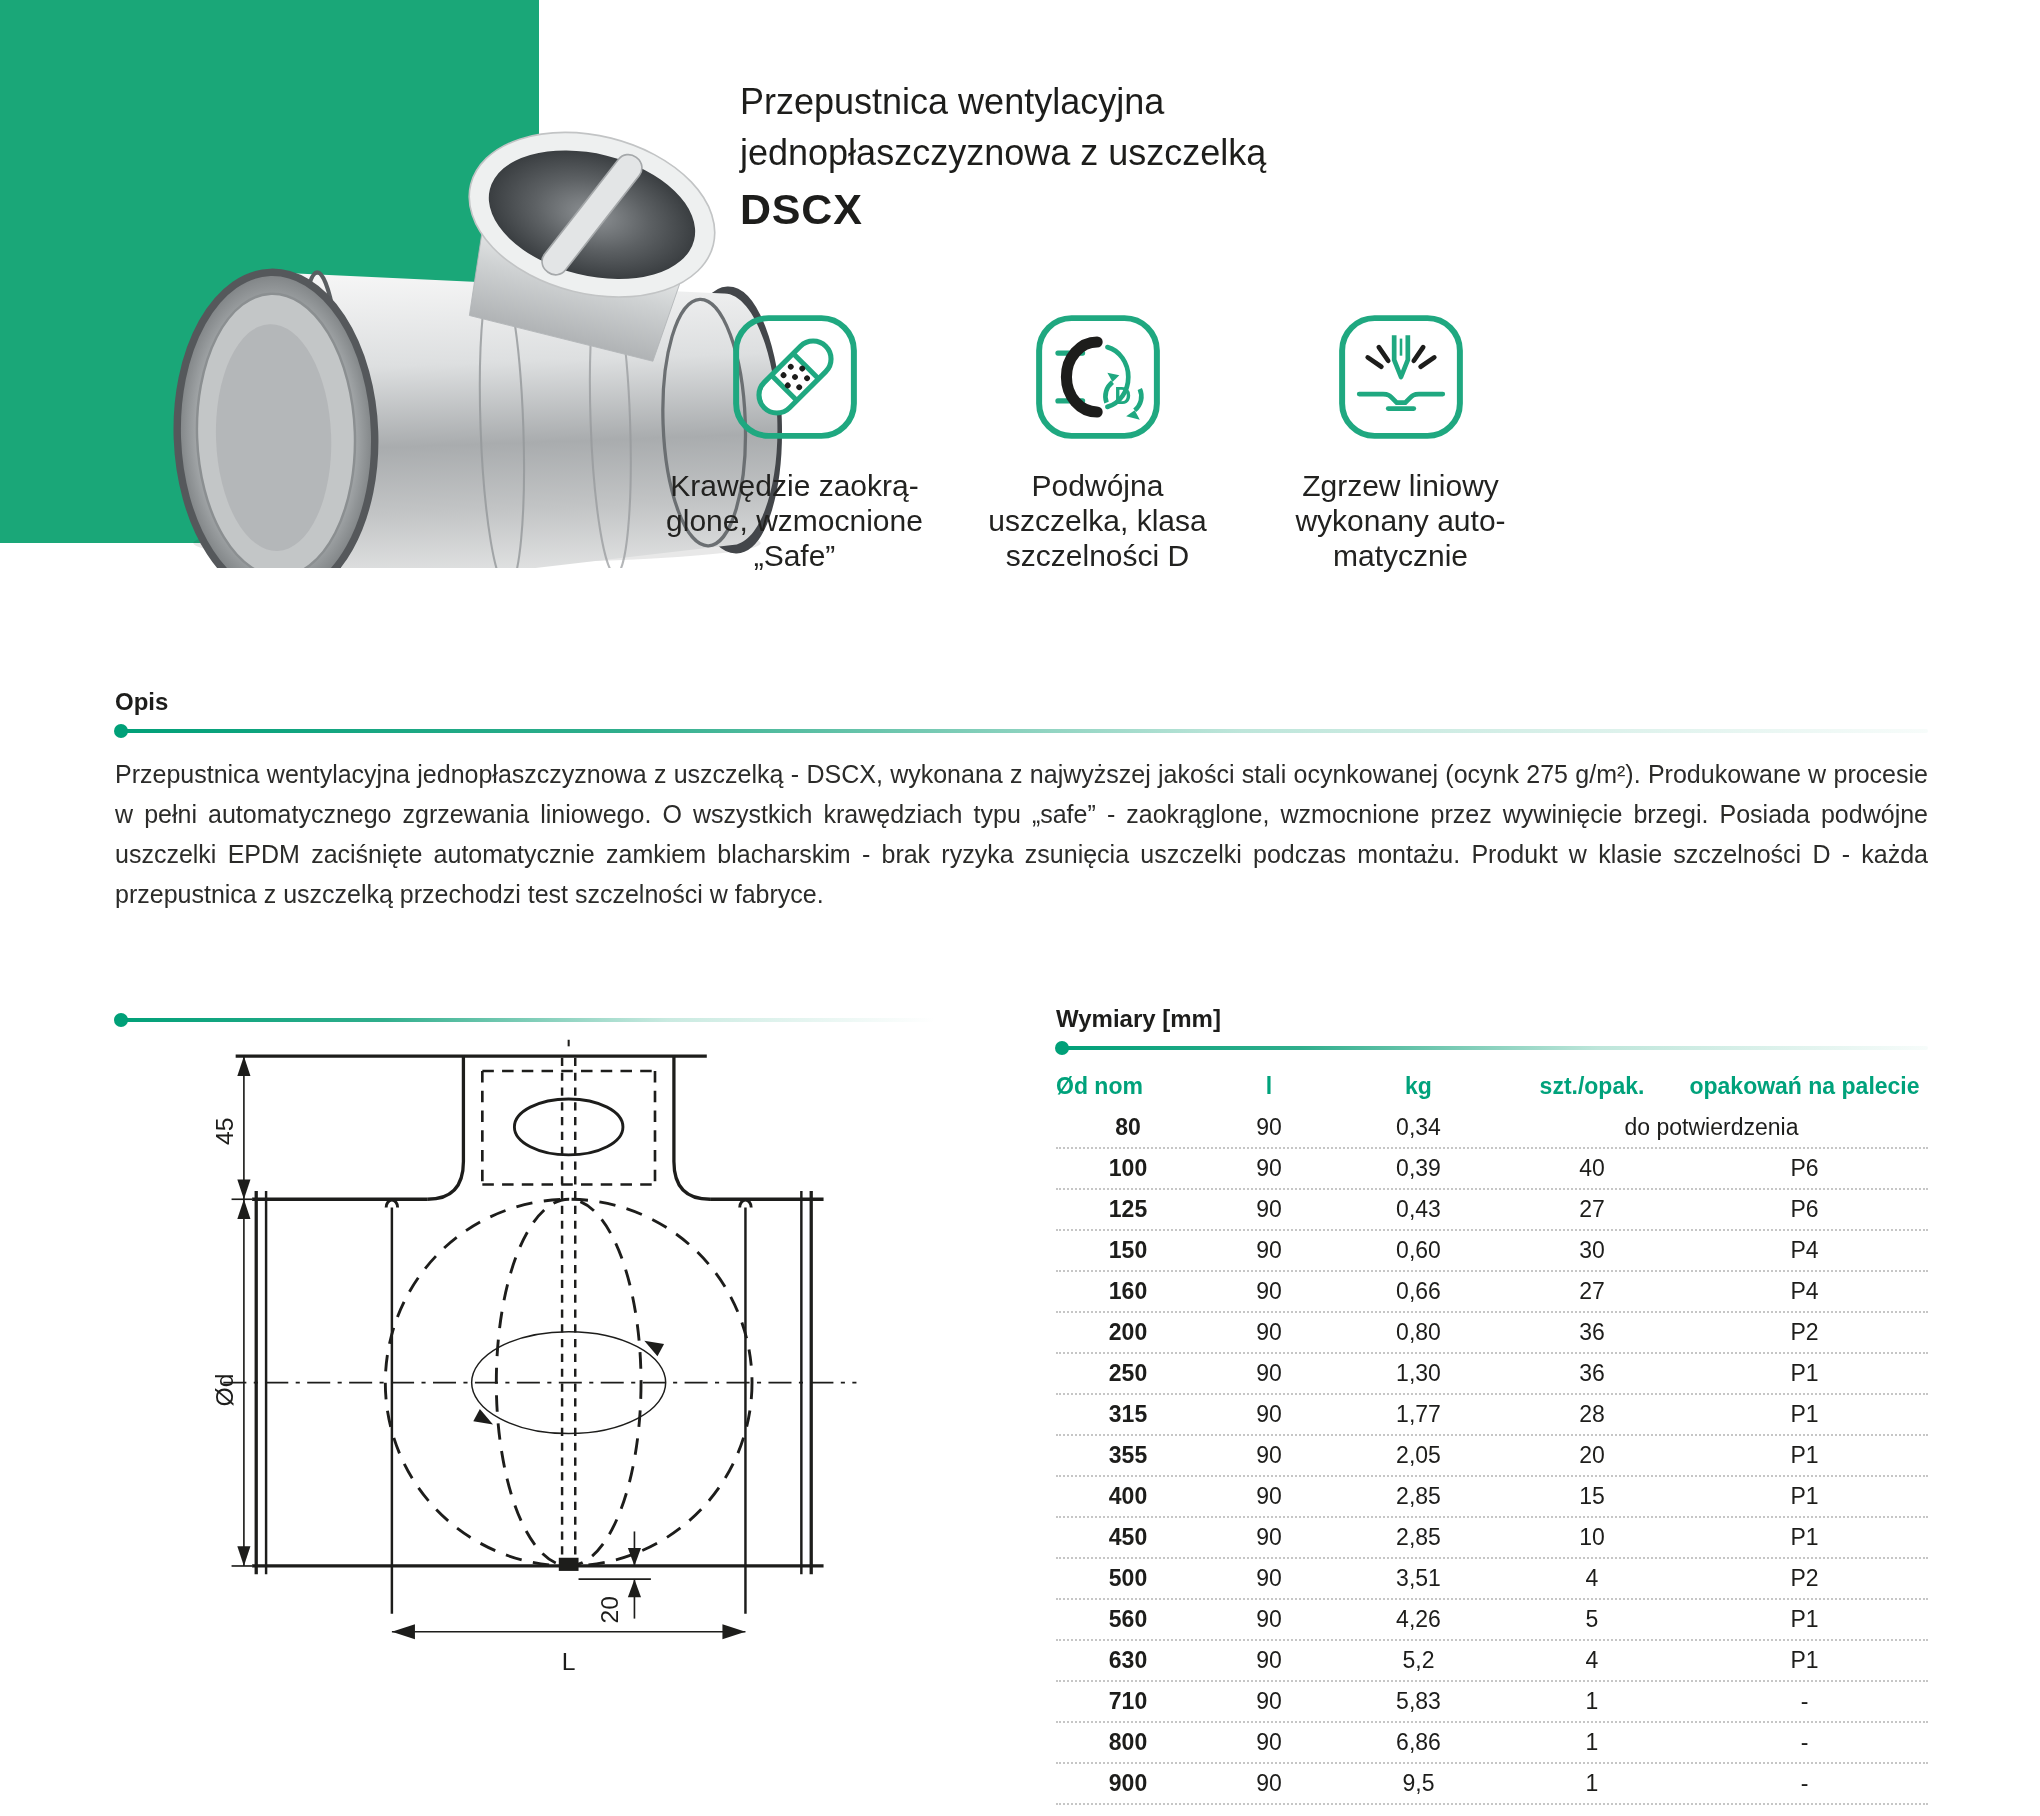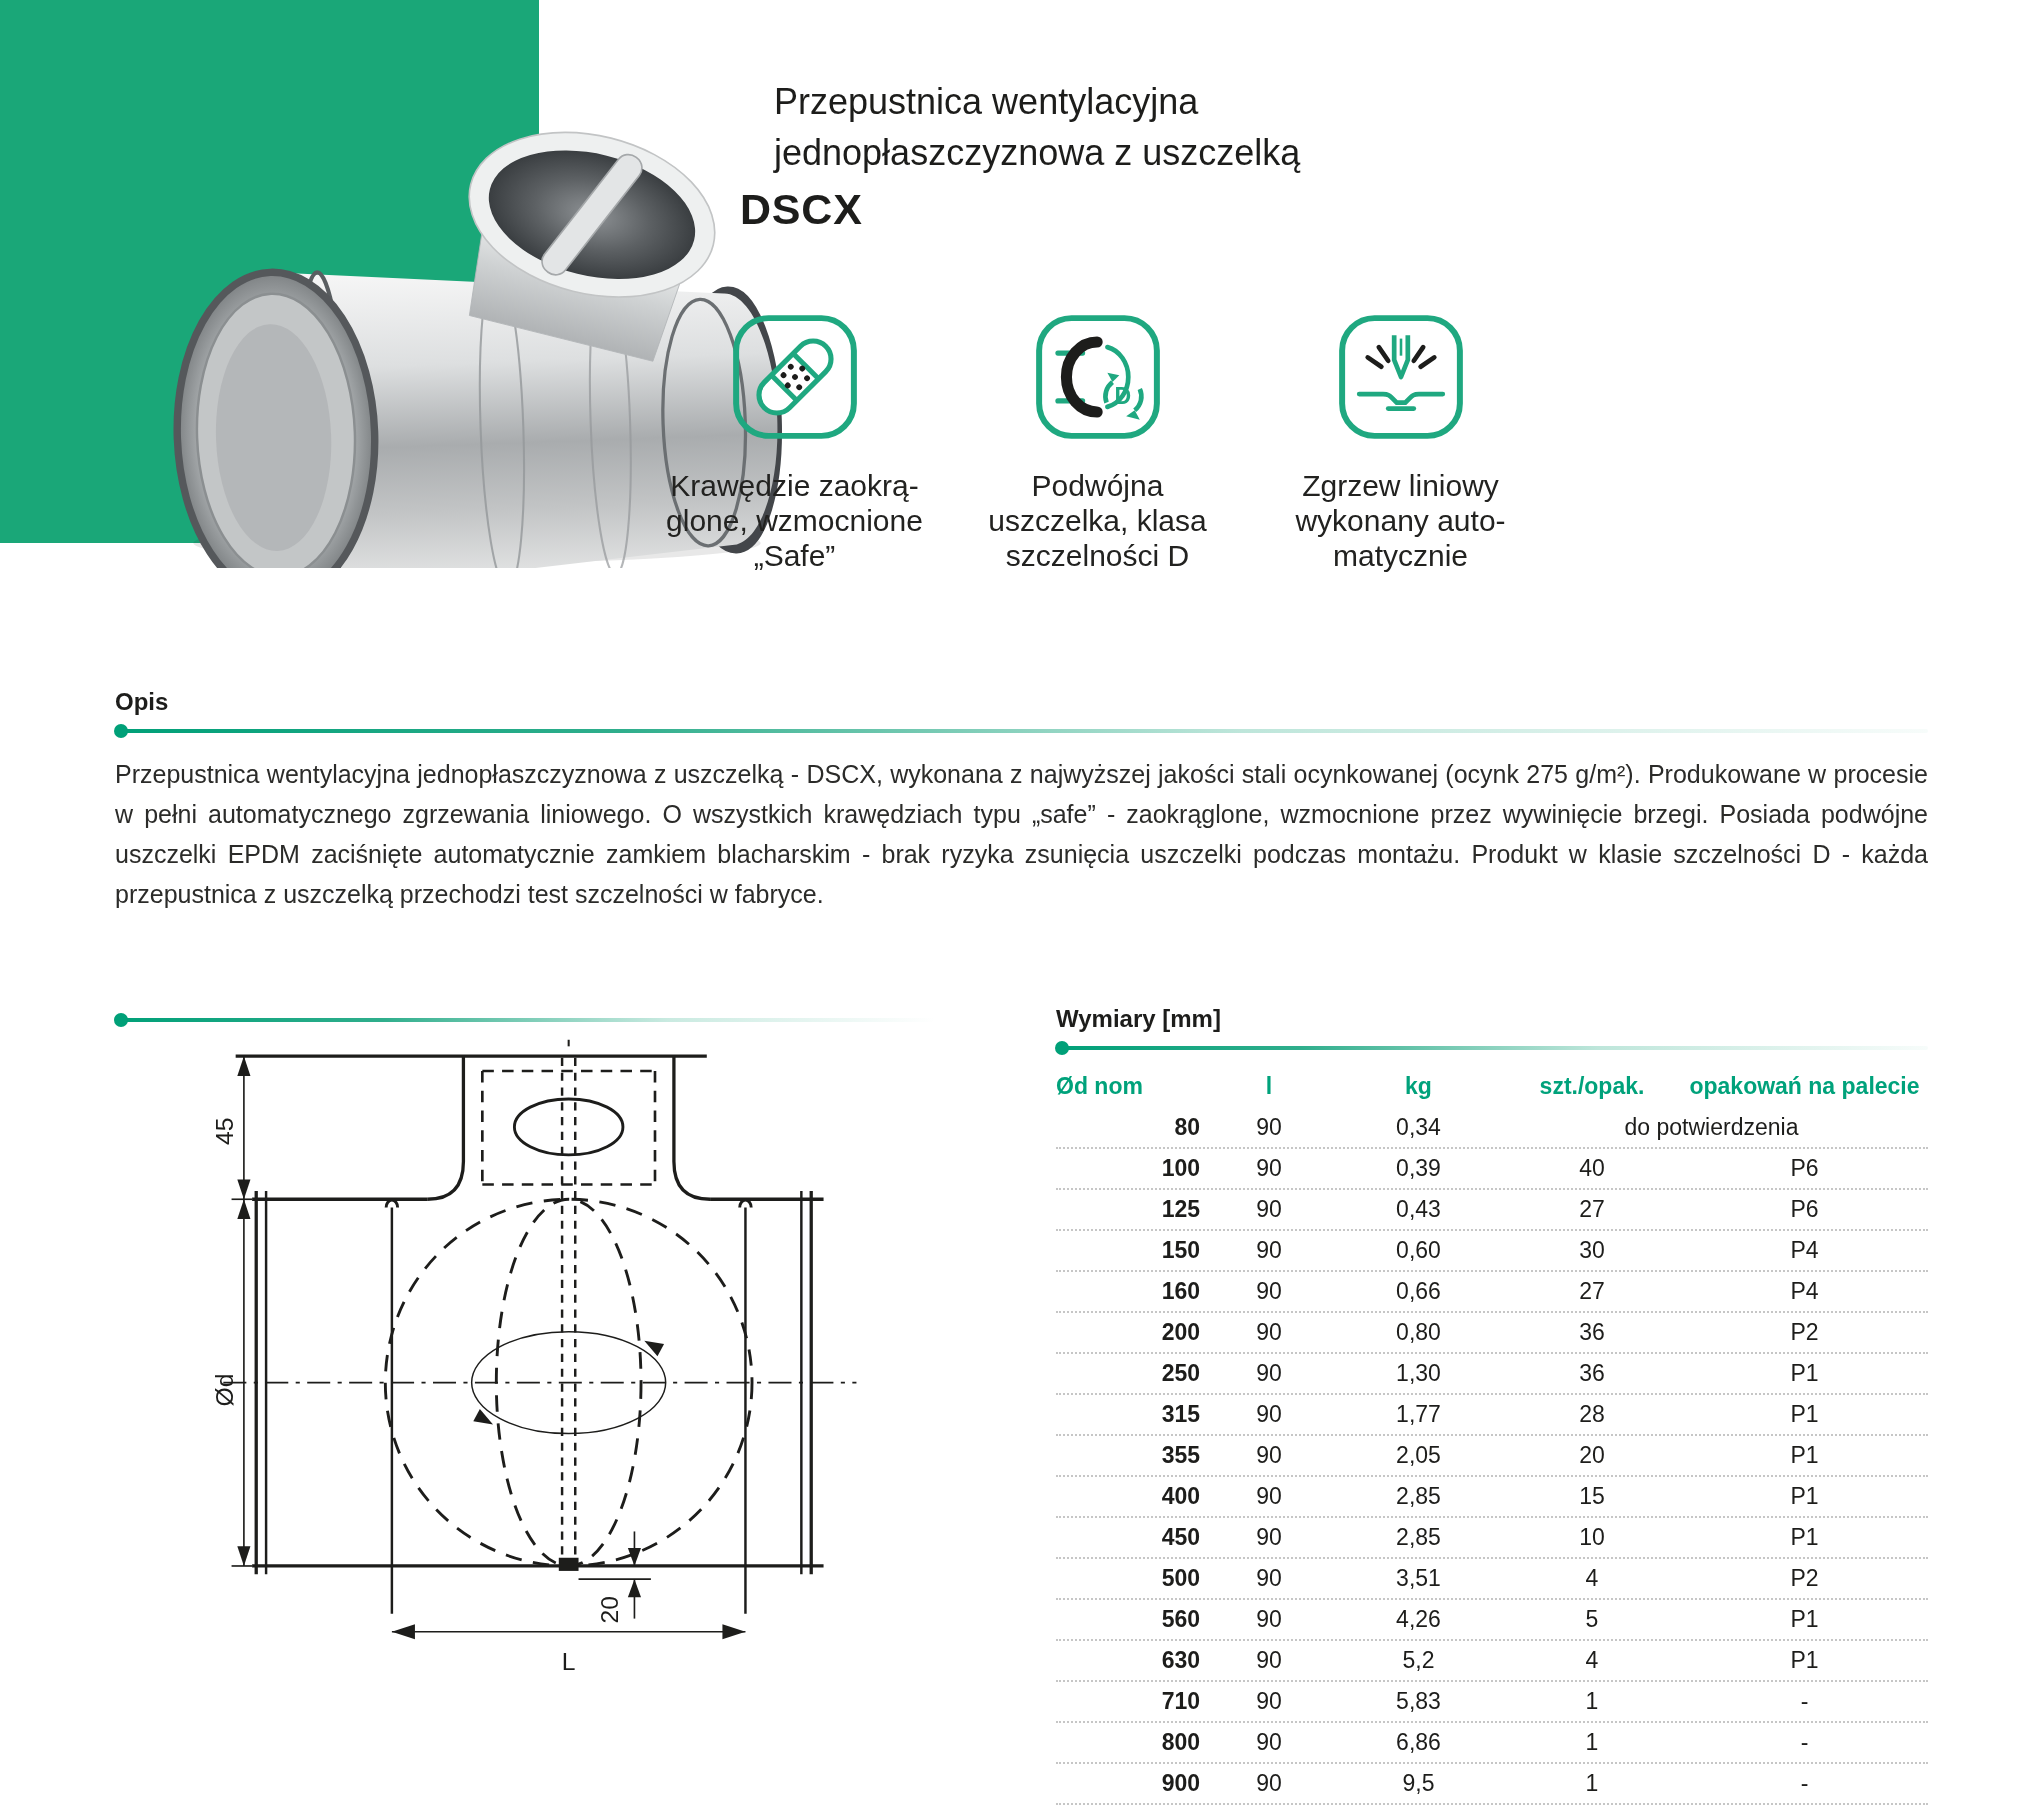--- a/index.html
+++ b/index.html
@@ -8,21 +8,21 @@
     font-family:"Liberation Sans","DejaVu Sans",sans-serif;color:#1d1d1b;
     overflow:hidden;
   }
   
   .green-block{
     position:absolute;left:0;top:0;width:539px;height:543px;
     background:#1aa778;border-bottom-right-radius:64px;
   }
   .product-photo{position:absolute;left:107px;top:66px;width:740px;height:502px;}
   .title-block{position:absolute;left:740px;top:76px;z-index:5;}
-  .title-line{font-size:36px;line-height:51px;font-weight:400;color:#1d1d1b;margin-left:34px;}
+  .title-line{font-size:36px;line-height:51px;font-weight:400;color:#1d1d1b;}
   .product-code{font-size:43px;line-height:53px;font-weight:700;margin-top:5px;letter-spacing:0.8px;}
   
   .features-row{position:absolute;left:658px;top:313px;display:flex;gap:30px;}
   .feature{width:273px;display:flex;flex-direction:column;align-items:center;}
   .icon-box{width:128px;height:128px;}
   .feature-caption{
     margin-top:27px;font-size:30px;line-height:35px;text-align:center;
     white-space:pre-line;color:#222220;
   }
   
@@ -50,21 +50,21 @@
   .col-table{width:872px;margin-left:49px;}
   .tech-drawing{margin:16.4px 0 0 59px;width:740px;height:658px;}
   
   .dim-table{margin-top:15px;font-size:23px;}
   .t-row,.t-head{
     display:grid;grid-template-columns:144px 138px 161px 186px 239px;align-items:center;
   }
   .t-head{height:43px;color:#00a27b;font-weight:700;}
   .t-row{height:39px;border-bottom:2.5px dotted #c6c6c6;}
   .c{padding:0;}
-  .c.d{text-align:right;font-weight:700;}
+  .c.d{text-align:center;font-weight:700;}
   .c.l,.c.kg,.c.qty,.c.pal{text-align:center;}
   .c.span{grid-column:4/6;text-align:center;}
   .th.c1{text-align:left;}
   .th.c2,.th.c3,.th.c4,.th.c5{text-align:center;}
   
   .dline{stroke:#1d1d1b;fill:none;}
   text.dim{font-size:30px;fill:#1d1d1b;}
 </style>
 </head>
 <body>

